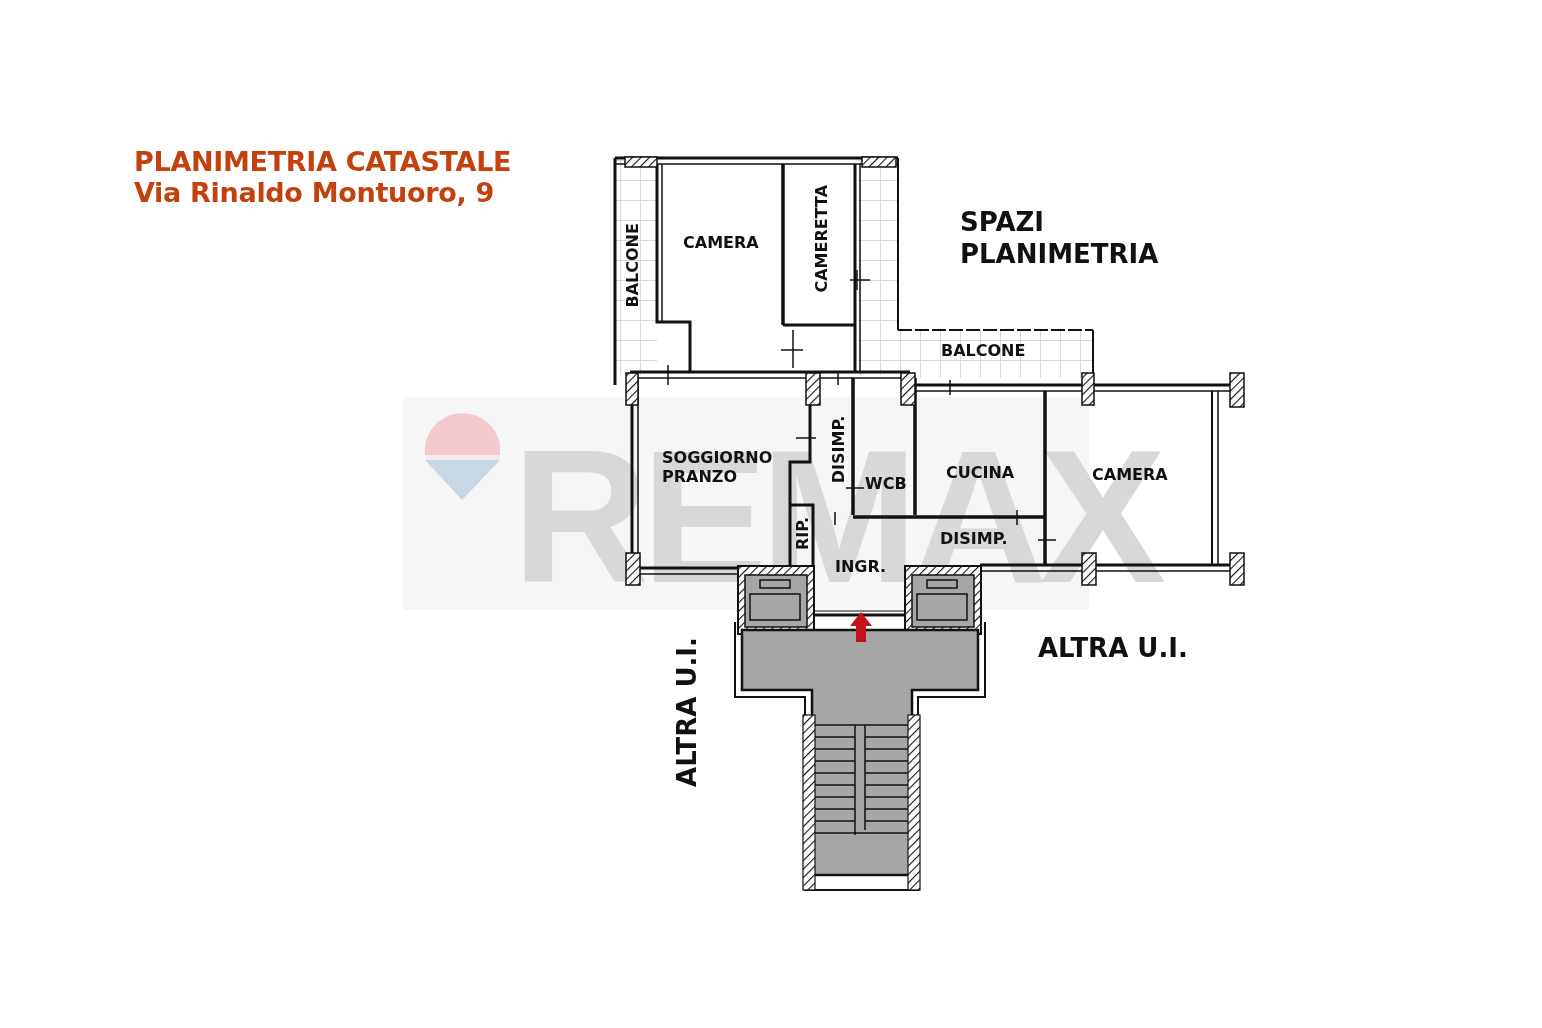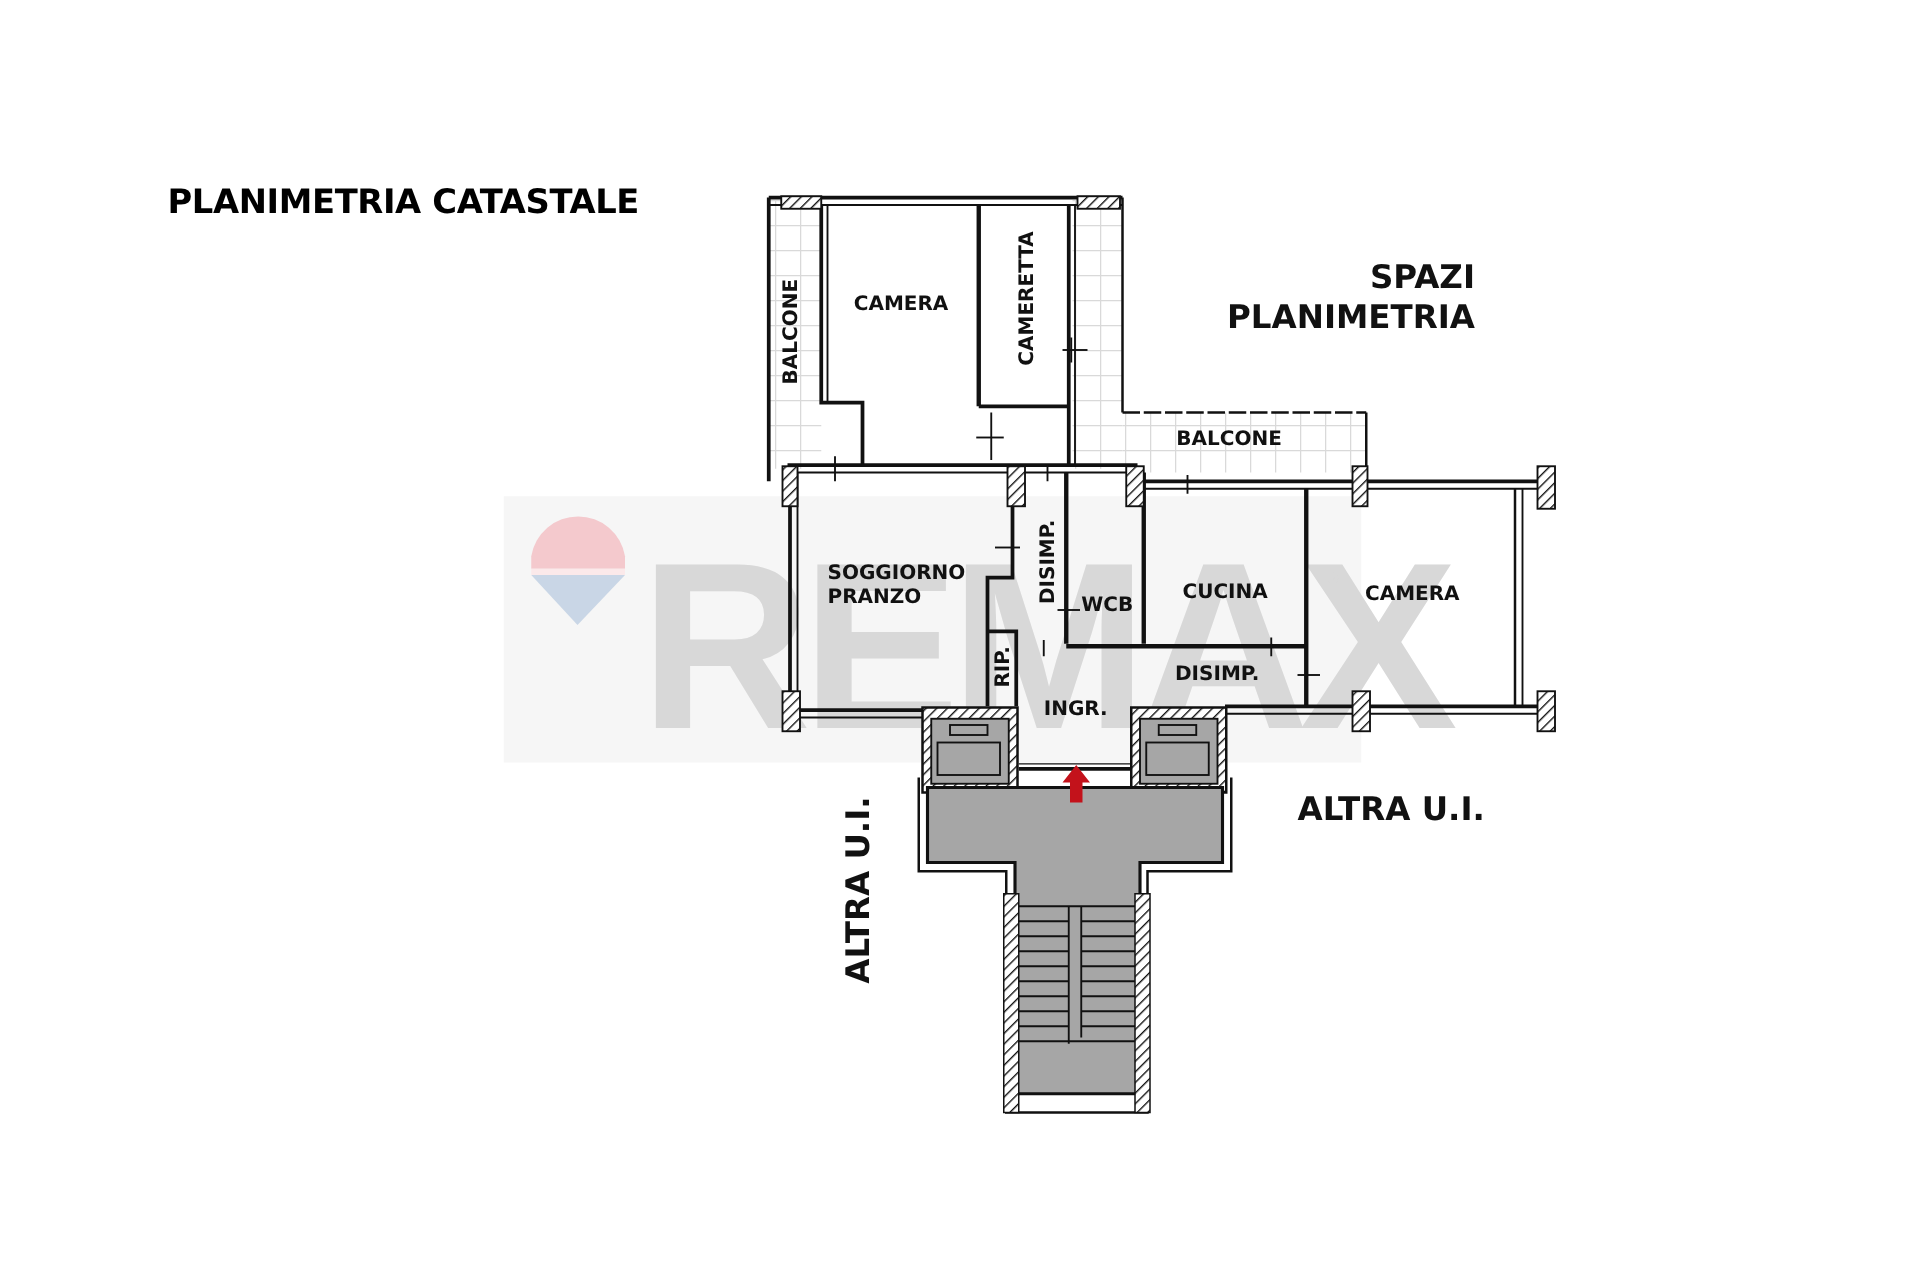--- a/index.html
+++ b/index.html
@@ -1,29 +1,30 @@
 <!DOCTYPE html>
 <html><head>
 <meta charset="utf-8">
 <style>
   html,body{margin:0;padding:0;background:#fff;}
   body{width:1542px;height:1028px;position:relative;overflow:hidden;font-family:"Liberation Sans","DejaVu Sans",sans-serif;}
-  .title{position:absolute;left:134px;top:146px;color:#000000;font-weight:bold;font-size:27px;line-height:31px;letter-spacing:-0.3px;font-family:"DejaVu Sans","Liberation Sans",sans-serif;}
+  .title{position:absolute;left:134px;top:146px;color:#c2410c;font-weight:bold;font-size:27px;line-height:31px;letter-spacing:-0.3px;font-family:"DejaVu Sans","Liberation Sans",sans-serif;}
   .title div{white-space:nowrap;}
   svg{position:absolute;left:0;top:0;}
   .lbl{position:absolute;font-weight:bold;color:#111;font-family:"DejaVu Sans","Liberation Sans",sans-serif;white-space:nowrap;text-align:right;}
   .room{font-size:16px;}
   .big{font-size:26px;}
   .vert{transform-origin:center center;transform:rotate(-90deg);}
 </style>
 </head>
 <body>
 
 <div class="title">
   <div>PLANIMETRIA CATASTALE</div>
+  <div>Via Rinaldo Montuoro, 9</div>
 </div>
 
 <svg width="1542" height="1028">
   <rect x="403" y="397" width="686" height="213" fill="#f6f6f6"></rect>
   <g>
     <path d="M425 445 A38 38 0 0 1 500 445 L500 455 L425 455 Z" fill="#f4c9cd"></path>
     <rect x="425" y="455" width="75" height="5" fill="#fbe9ea"></rect>
     <path d="M425 460 L500 460 L462 500 Z" fill="#c9d6e6"></path>
   </g>
   <text x="512" y="582" font-family="Liberation Sans, sans-serif" font-weight="bold" font-size="190" fill="#d8d8d8" letter-spacing="-8">REMAX</text>
@@ -179,18 +180,18 @@
   <div>PRANZO</div>
 </div>
 <div class="lbl room vert" style="left:803px;top:440px;width:70px;text-align:center;">DISIMP.</div>
 <div class="lbl room" style="left:865px;top:443px;margin-top:31px;">WCB</div>
 <div class="lbl room" style="left:946px;top:443px;margin-top:20px;">CUCINA</div>
 <div class="lbl room" style="left:1092px;top:465px;">CAMERA</div>
 <div class="lbl room vert" style="left:780px;top:524px;width:44px;text-align:center;">RIP.</div>
 <div class="lbl room" style="left:940px;top:529px;">DISIMP.</div>
 <div class="lbl room" style="left:835px;top:557px;">INGR.</div>
 
-<div class="lbl big" style="left:960px;top:206px;width:220px;text-align:right;line-height:32px;">
+<div class="lbl big" style="left:960px;top:206px;width:220px;text-align:left;line-height:32px;">
   <div>SPAZI</div>
   <div>PLANIMETRIA</div>
 </div>
 <div class="lbl big" style="left:1038px;top:633px;">ALTRA U.I.</div>
 <div class="lbl big vert" style="left:612px;top:697px;width:150px;text-align:center;">ALTRA U.I.</div>
 
 </body></html>

